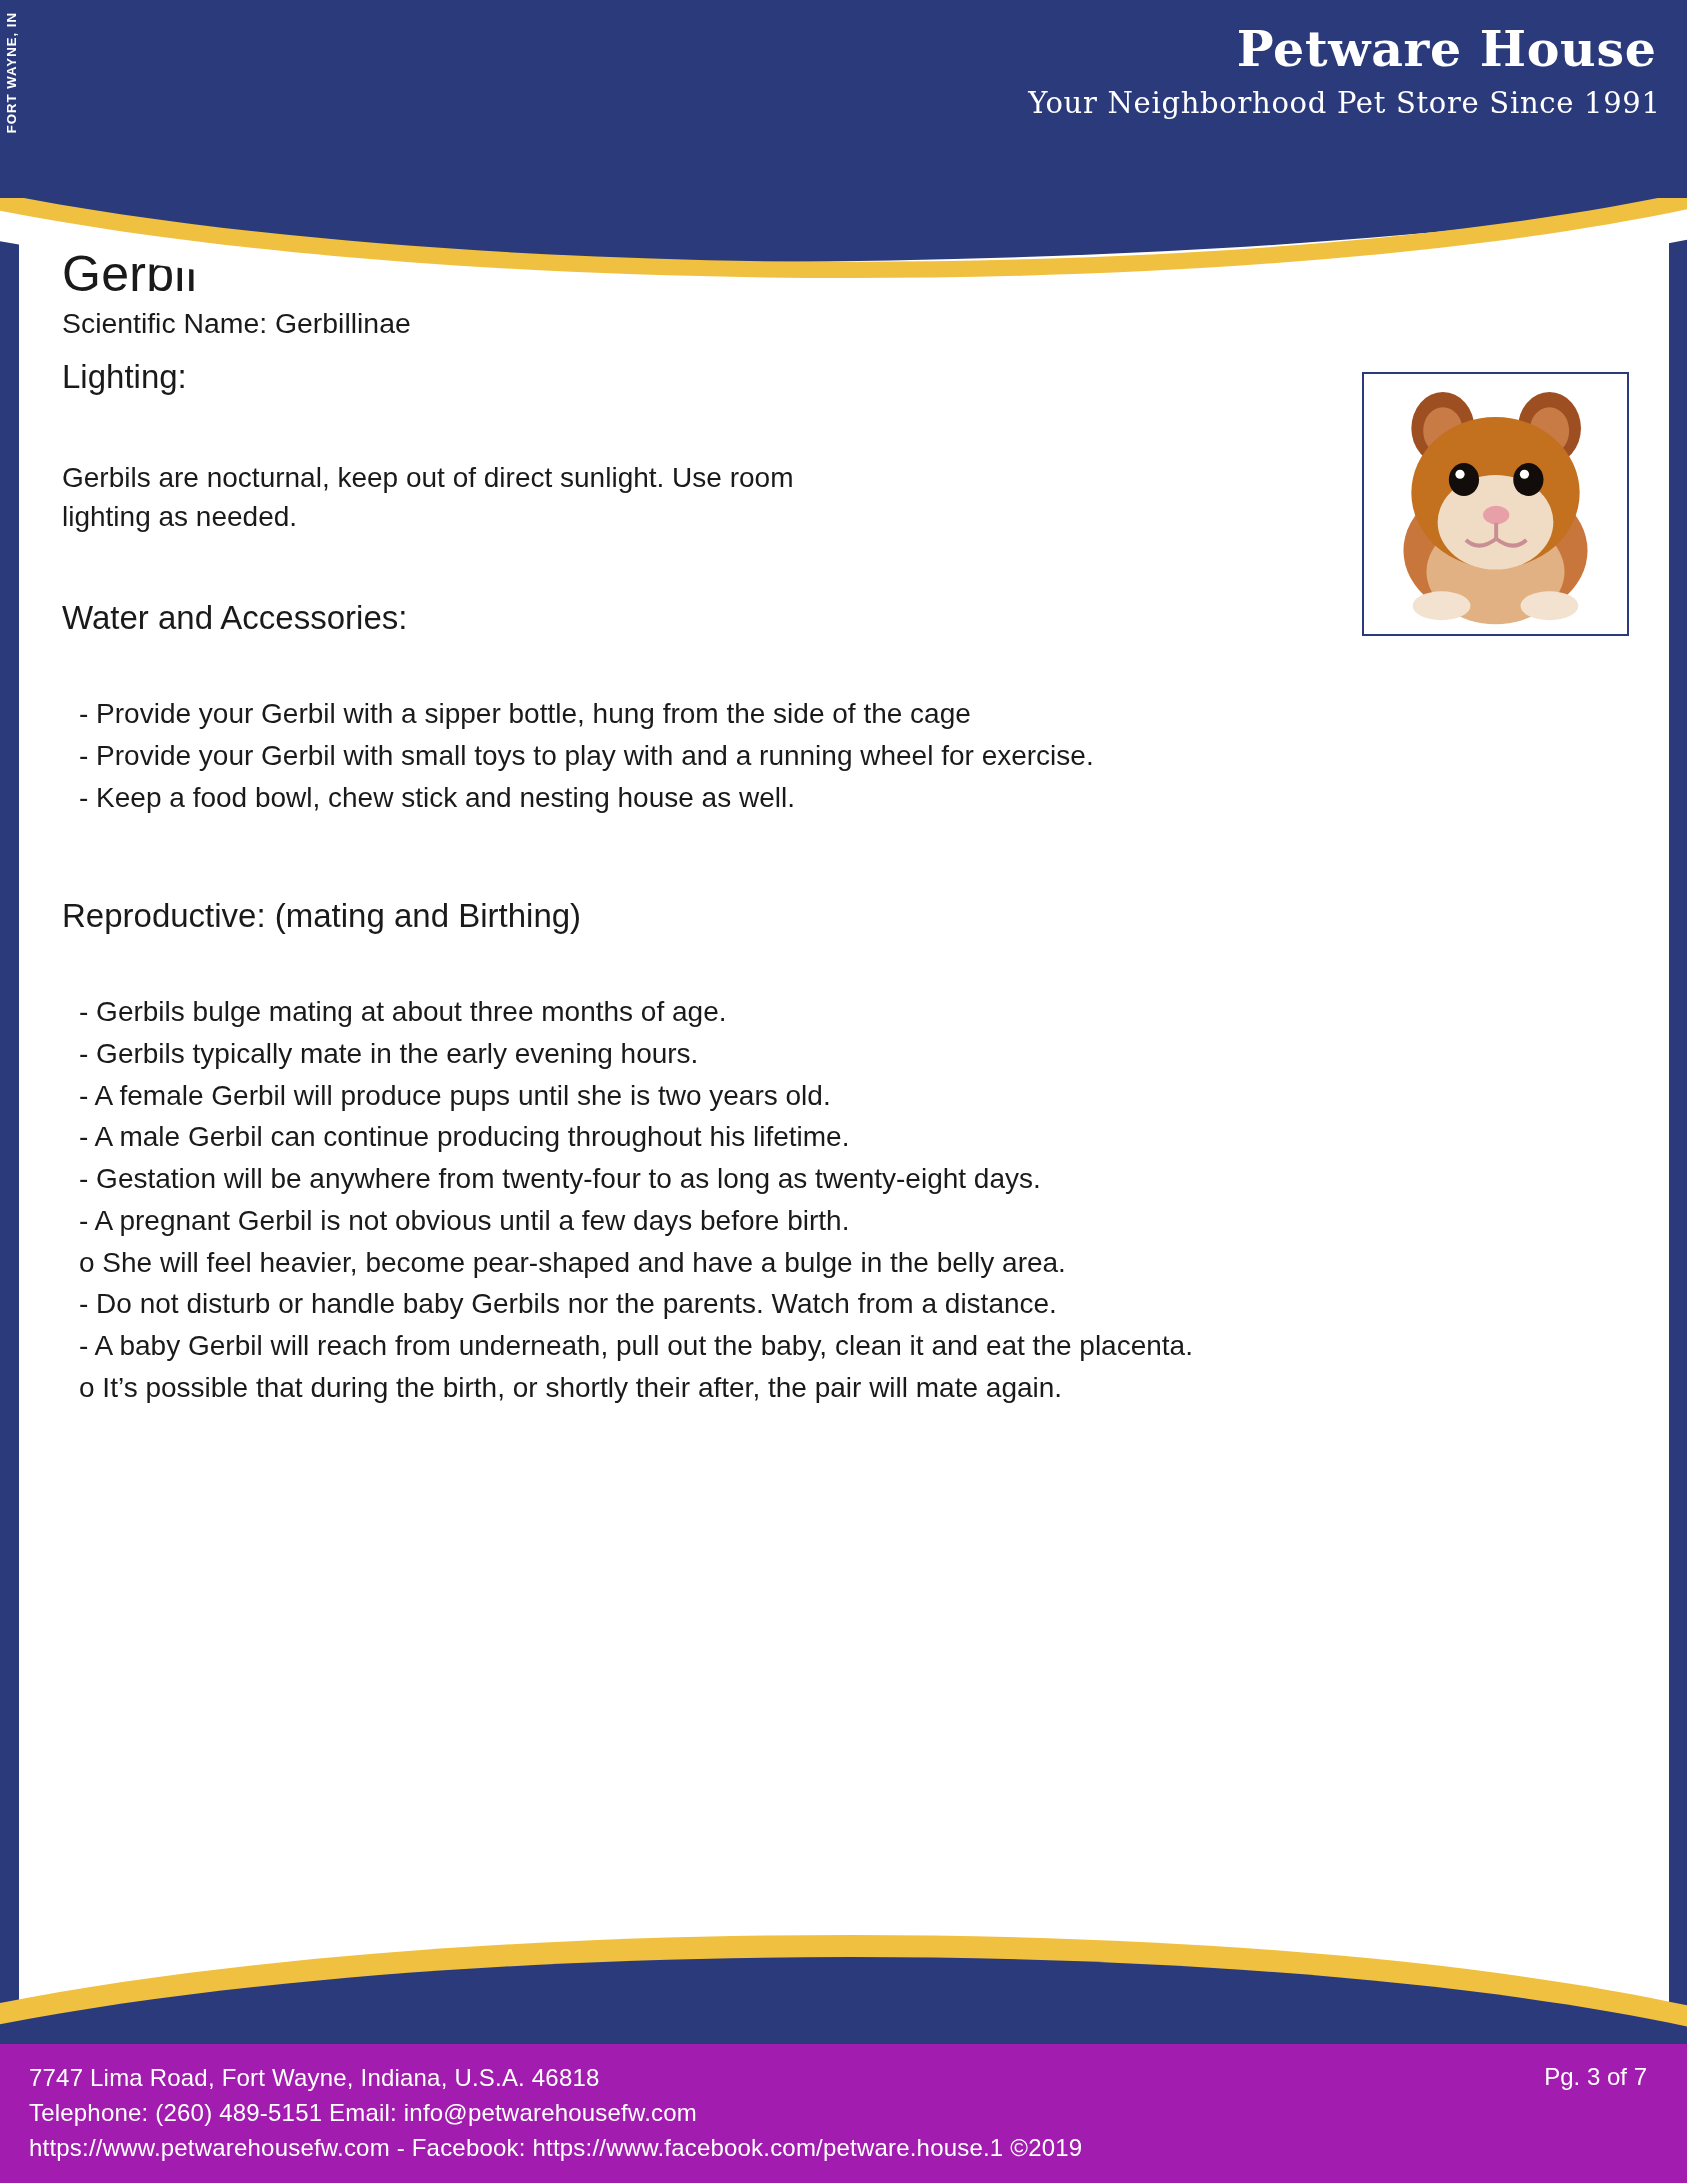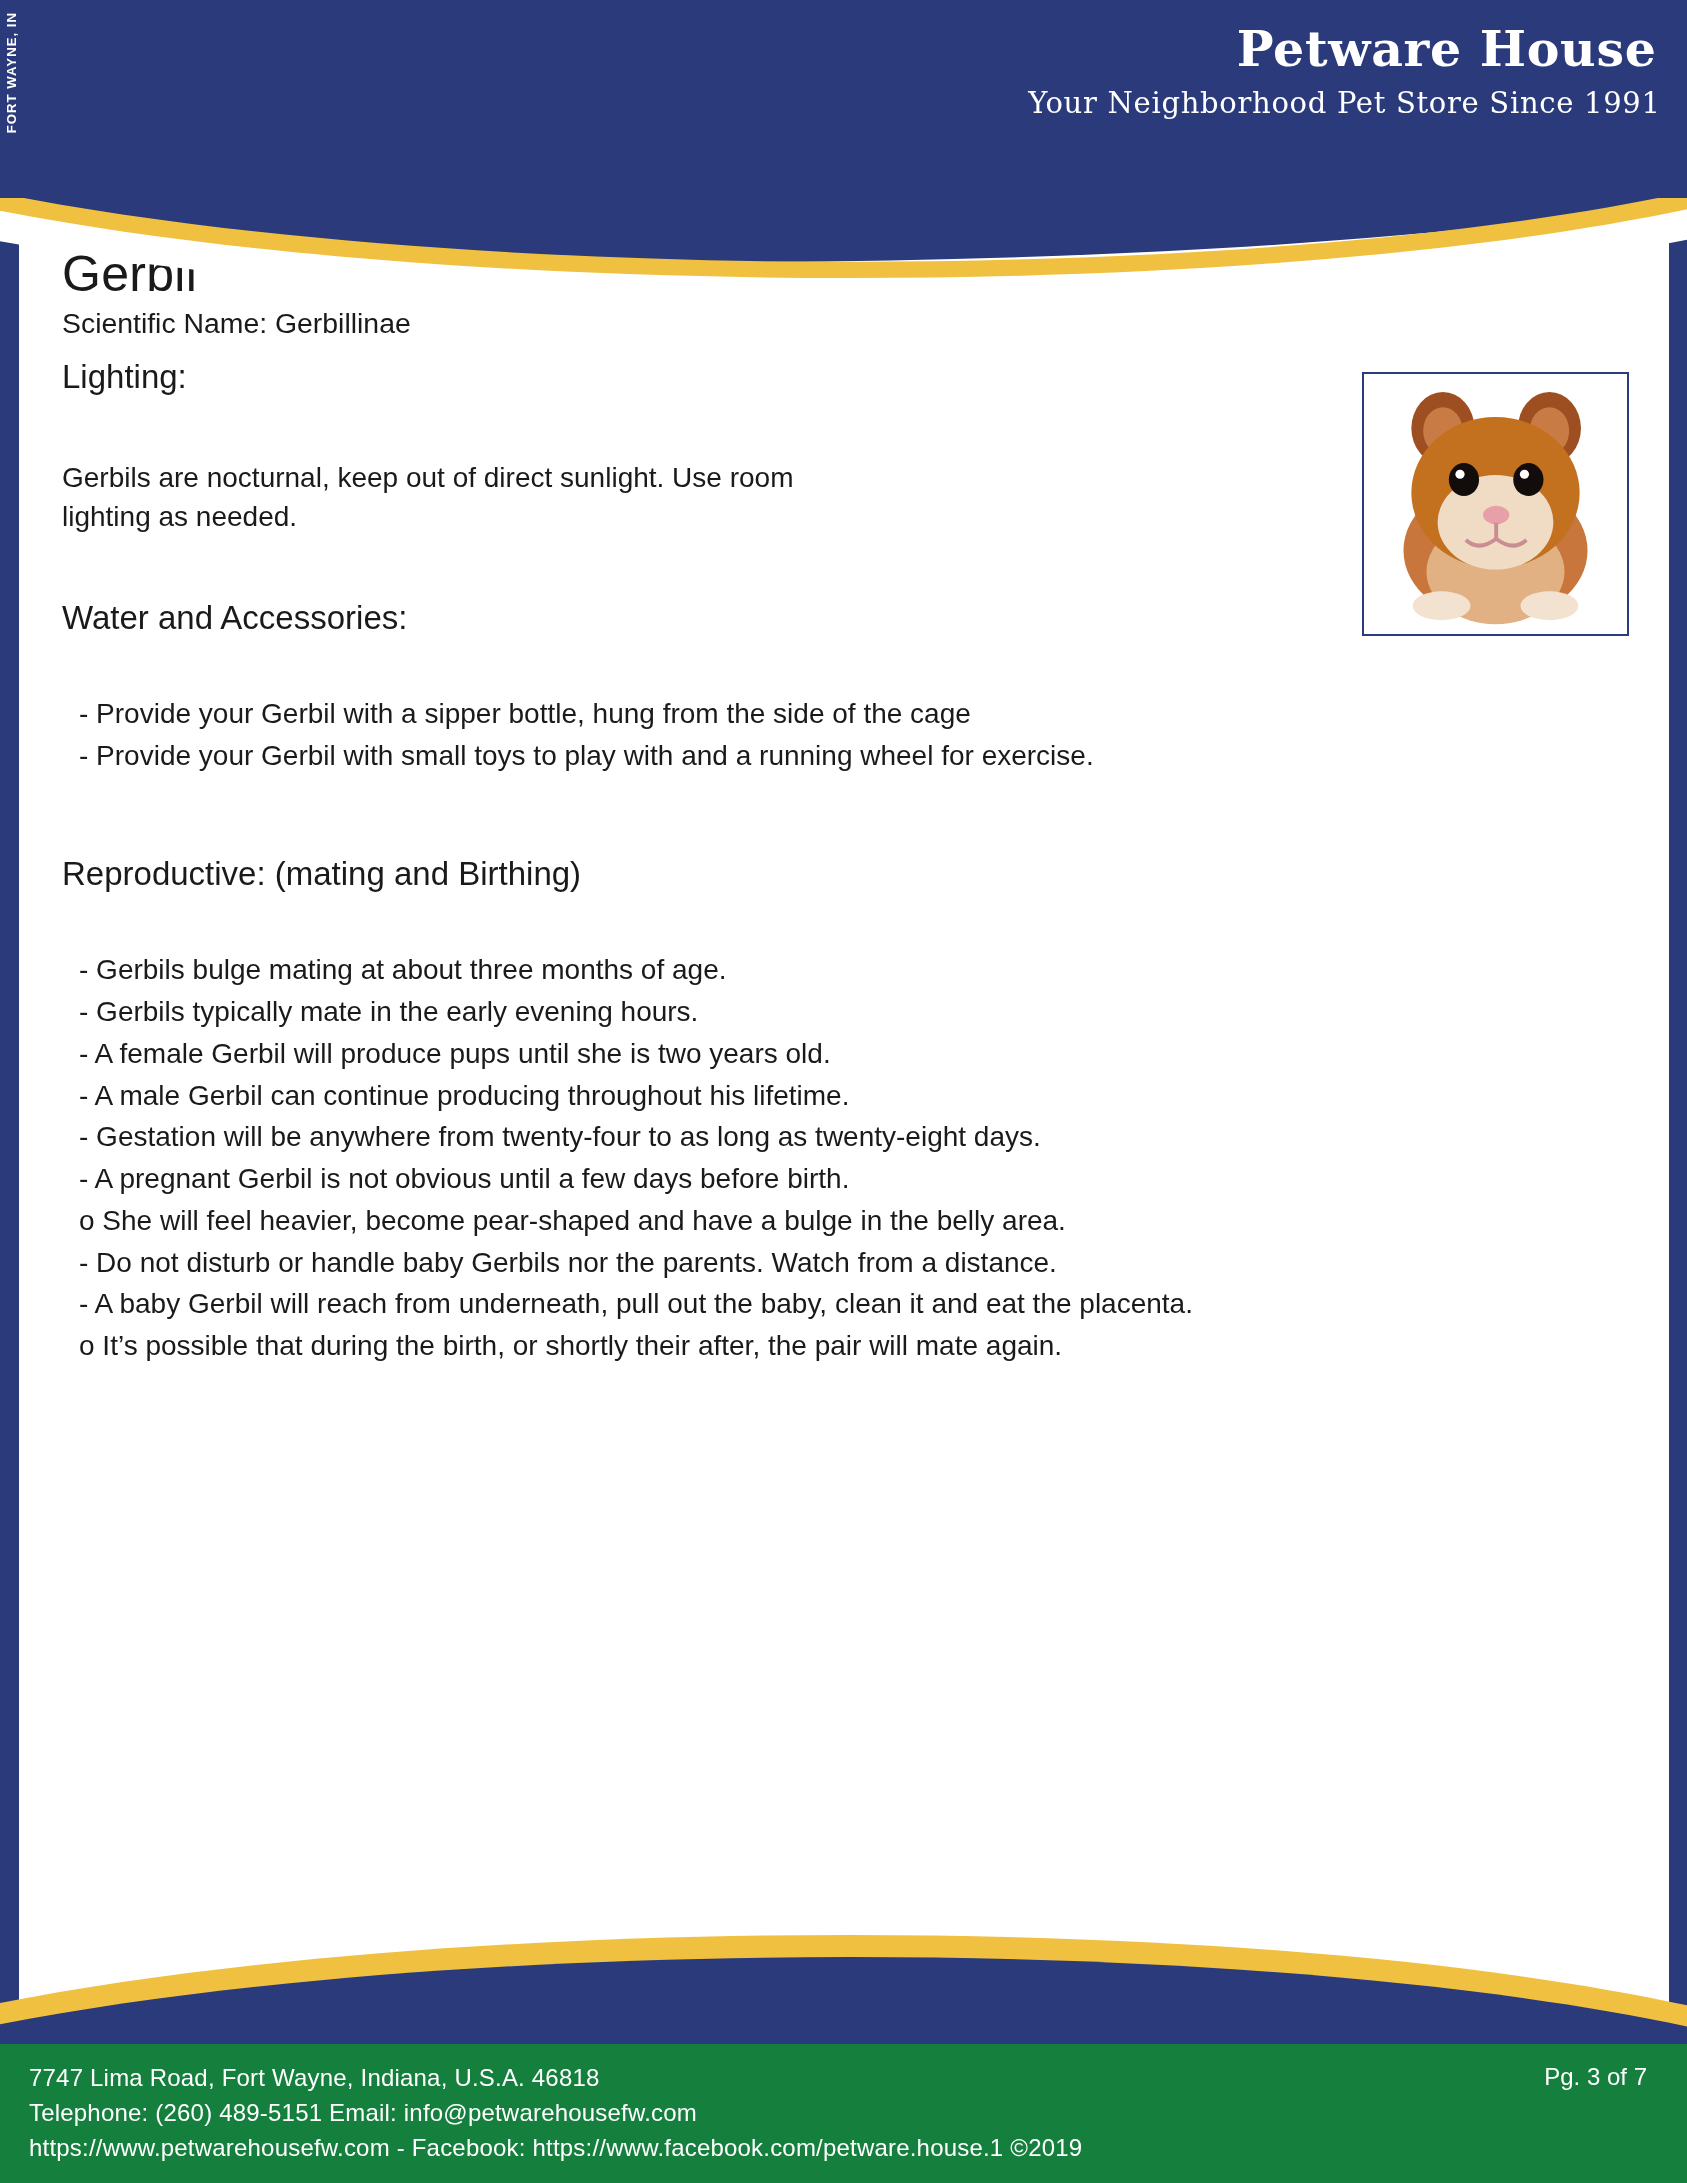--- a/index.html
+++ b/index.html
@@ -91,21 +91,21 @@
     height: 139px;
     z-index: 4;
     pointer-events: none;
   }
 
   
   .footer {
     position: absolute;
     left: 0; right: 0; bottom: 0;
     height: 139px;
-    background: #15803d;
+    background: #a21caf;
     z-index: 6;
     color: #ffffff;
   }
   .footer-lines {
     position: absolute;
     left: 29px;
     top: 17px;
     font-family: "Liberation Sans", sans-serif;
     font-size: 24px;
     line-height: 1.45;
@@ -245,20 +245,21 @@
     <p class="para">Gerbils are nocturnal, keep out of direct sunlight.  Use room</p>
     <p class="para">lighting as needed.</p>
 
     <div class="gap-lg"></div>
 
     <div class="section-head">Water and Accessories:</div>
     <div class="gap-md"></div>
     <ul class="bullets">
       <li>- Provide your Gerbil with a sipper bottle, hung from the side of the cage</li>
       <li>- Provide your Gerbil with small toys to play with and a running wheel for exercise.</li>
+      <li>- Keep a food bowl, chew stick and nesting house as well.</li>
     </ul>
 
     <div class="gap-lg"></div>
 
     <div class="section-head">Reproductive: (mating and Birthing)</div>
     <div class="gap-md"></div>
     <ul class="bullets">
       <li>- Gerbils bulge mating at about three months of age.</li>
       <li>- Gerbils typically mate in the early evening hours.</li>
       <li>- A female Gerbil will produce pups until she is two years old.</li>

